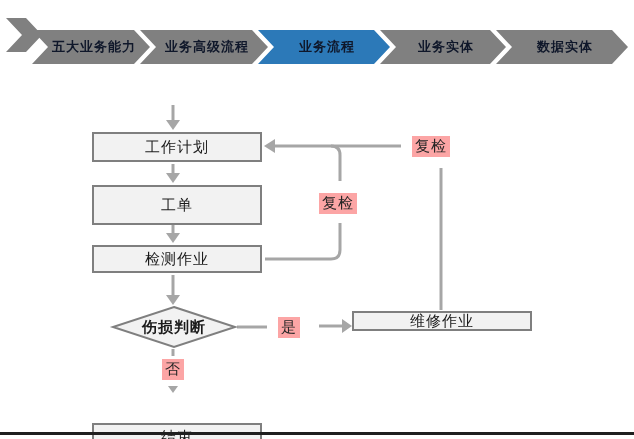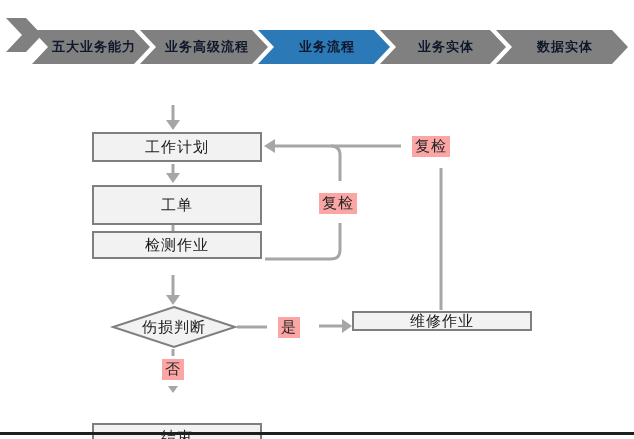--- a/index.html
+++ b/index.html
@@ -112,31 +112,31 @@
     </g>
     <polygon points="174,307 235,327 174,347 113,327" fill="#f2f2f2" stroke="#7f7f7f" stroke-width="2"></polygon>
   </svg>
 
   <div class="node" style="left:92px;  top:132px; width:170px; height:30px;">
       <span>工作计划</span>
     </div>
   <div class="node" style="left:92px;  top:185px; width:170px; height:40px;">
       <span>工单</span>
     </div>
-  <div class="node" style="left:92px;  top:231px; width:170px; height:28px;">
+  <div class="node" style="left:92px;  top:245px; width:170px; height:28px;">
       <span>检测作业</span>
     </div>
   <div class="node" style="left:352px; top:311px; width:180px; height:20px;">
       <span>维修作业</span>
     </div>
   <div class="node" style="left:92px;  top:395px; width:170px; height:28px;margin-top:28px;">
       <span>结束</span>
     </div>
 
-  <div class="diamond-label" style="left:113px; top:307px; width:122px; height:40px;">
+  <div class="diamond-label" style="left:113px; top:307px; width:122px; height:40px;font-weight:bold;">
     <span>伤损判断</span>
   </div>
 
   <div class="edge-label" style="left:278px; top:317px;">是</div>
   <div class="edge-label" style="left:162px; top:359px;">否</div>
   <div class="edge-label" style="left:319px; top:193px;">复检</div>
   <div class="edge-label" style="left:412px; top:136px;">复检</div>
 
   <div class="bottom-rule"></div>
 

